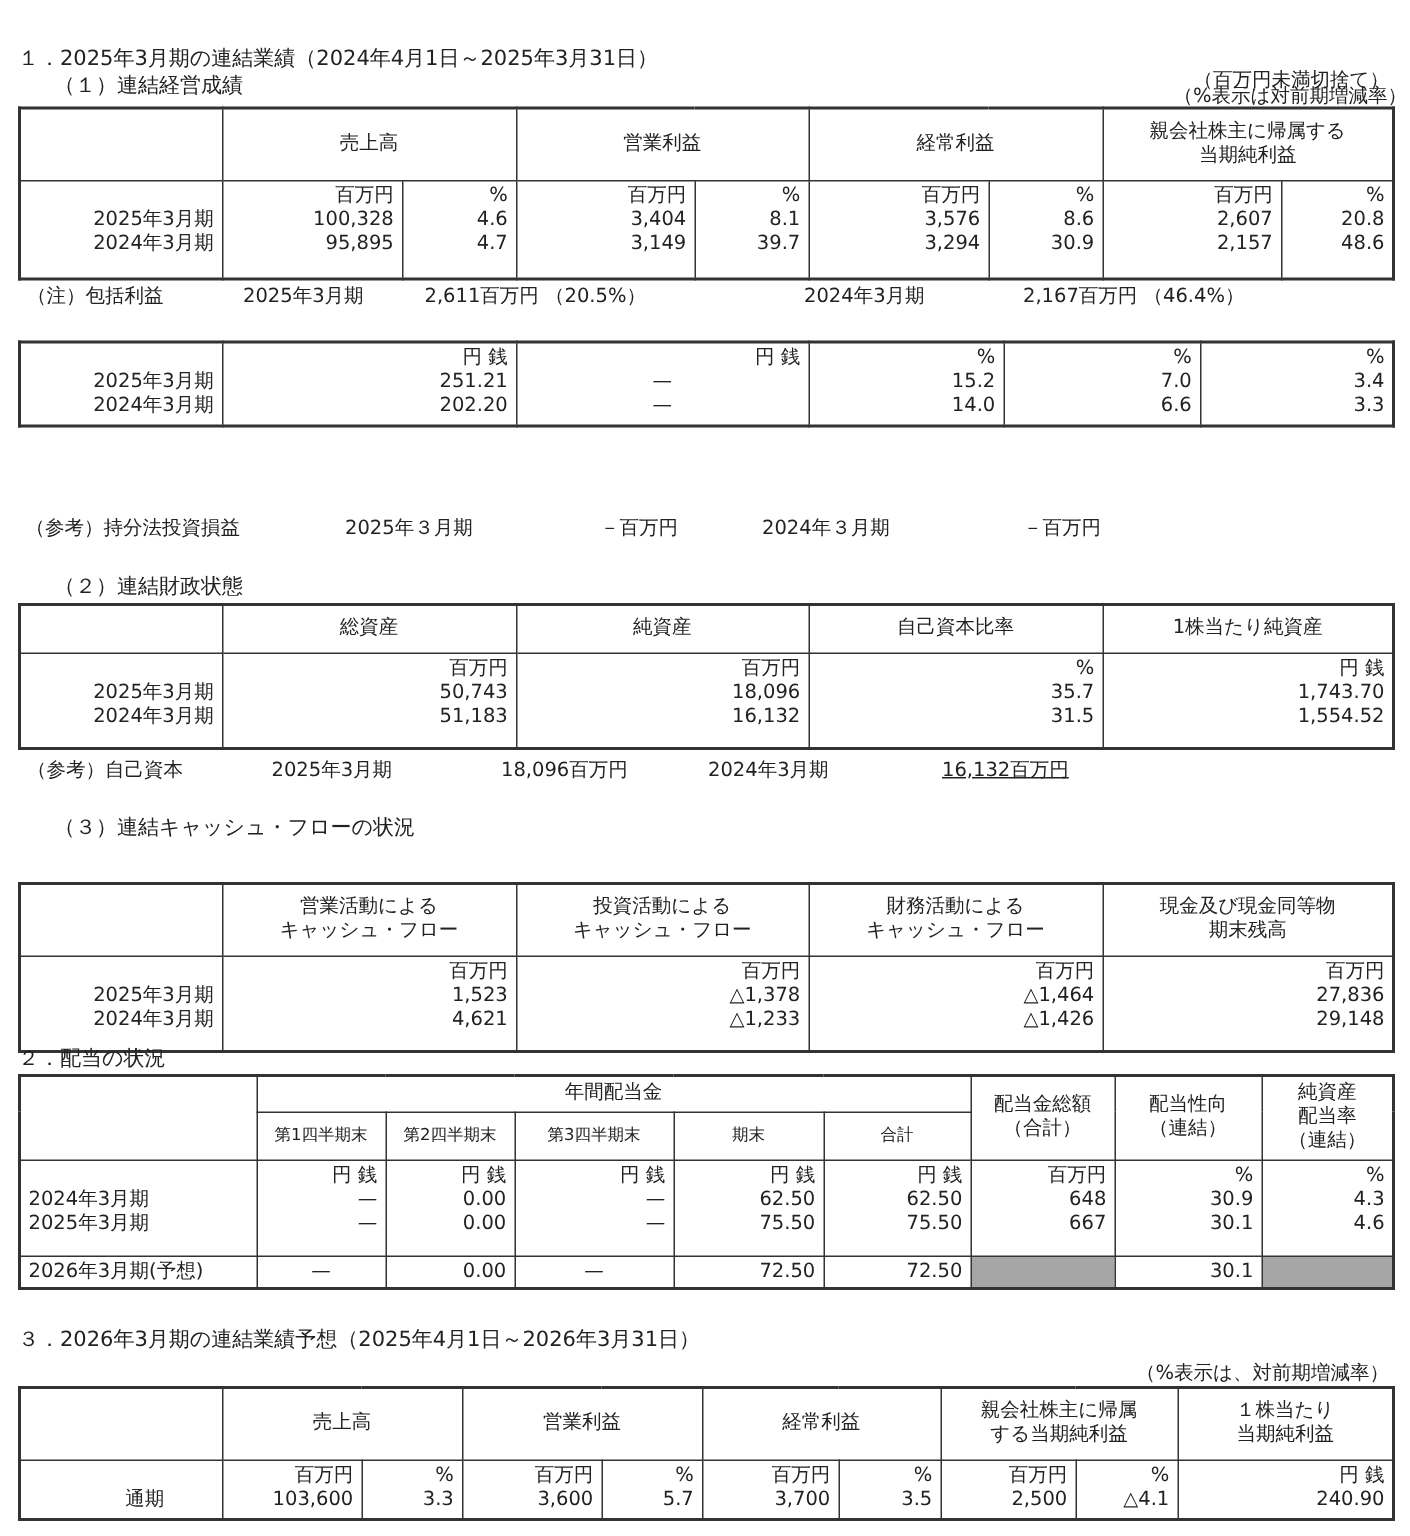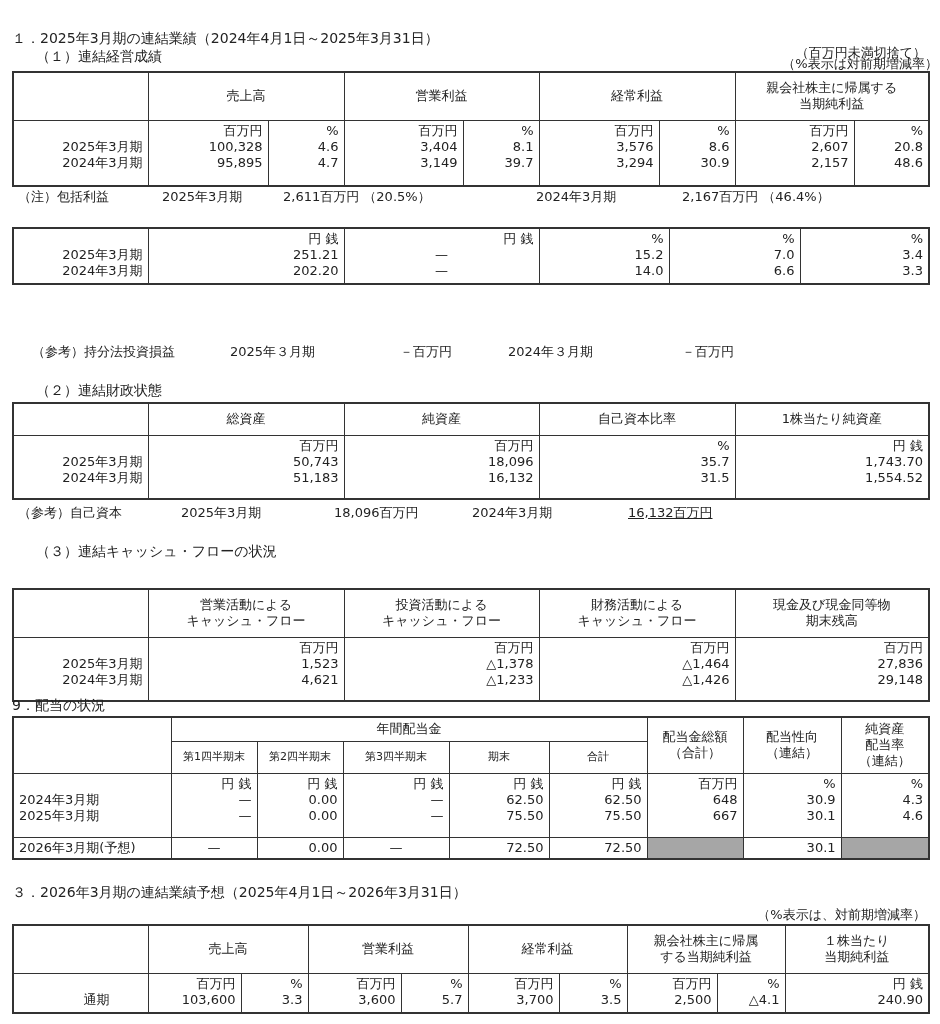--- a/index.html
+++ b/index.html
@@ -141,21 +141,21 @@
           <div>6.6</div>
         </td>
     <td class="r body stack">
           <div>%</div>
           <div>3.4</div>
           <div>3.3</div>
         </td>
   </tr>
 </tbody>
   </table>
-<div class="abs" style="left:32px;top:343px;text-align:right;">（参考）持分法投資損益</div>
+<div class="abs" style="left:17px;top:343px;text-align:right;">（参考）持分法投資損益</div>
 <div class="abs" style="left:230px;top:343px;">2025年３月期</div>
 <div class="abs" style="left:400px;top:343px;">－百万円</div>
 <div class="abs" style="left:508px;top:343px;">2024年３月期</div>
 <div class="abs" style="left:682px;top:343px;">－百万円</div>
 
 <div class="abs title" style="left:36px;top:382px;">（２）連結財政状態</div>
 <table class="t outer" style="left:12px;top:402px;width:916px;">
   <colgroup>
       <col style="width:135px">
       <col style="width:196px">
@@ -258,21 +258,21 @@
         </td>
     <td class="r body stack">
           <div>百万円</div>
           <div>27,836</div>
           <div>29,148</div>
         </td>
   </tr>
 </tbody>
   </table>
 
-<div class="abs title" style="left:12px;top:697px;">9．配当の状況</div>
+<div class="abs title" style="left:12px;top:697px;">２．配当の状況</div>
 <table class="t outer" style="left:12px;top:716px;width:916px;">
   <colgroup>
       <col style="width:158px">
       <col style="width:86px">
       <col style="width:86px">
       <col style="width:106px">
       <col style="width:100px">
       <col style="width:98px">
       <col style="width:96px">
       <col style="width:98px">

